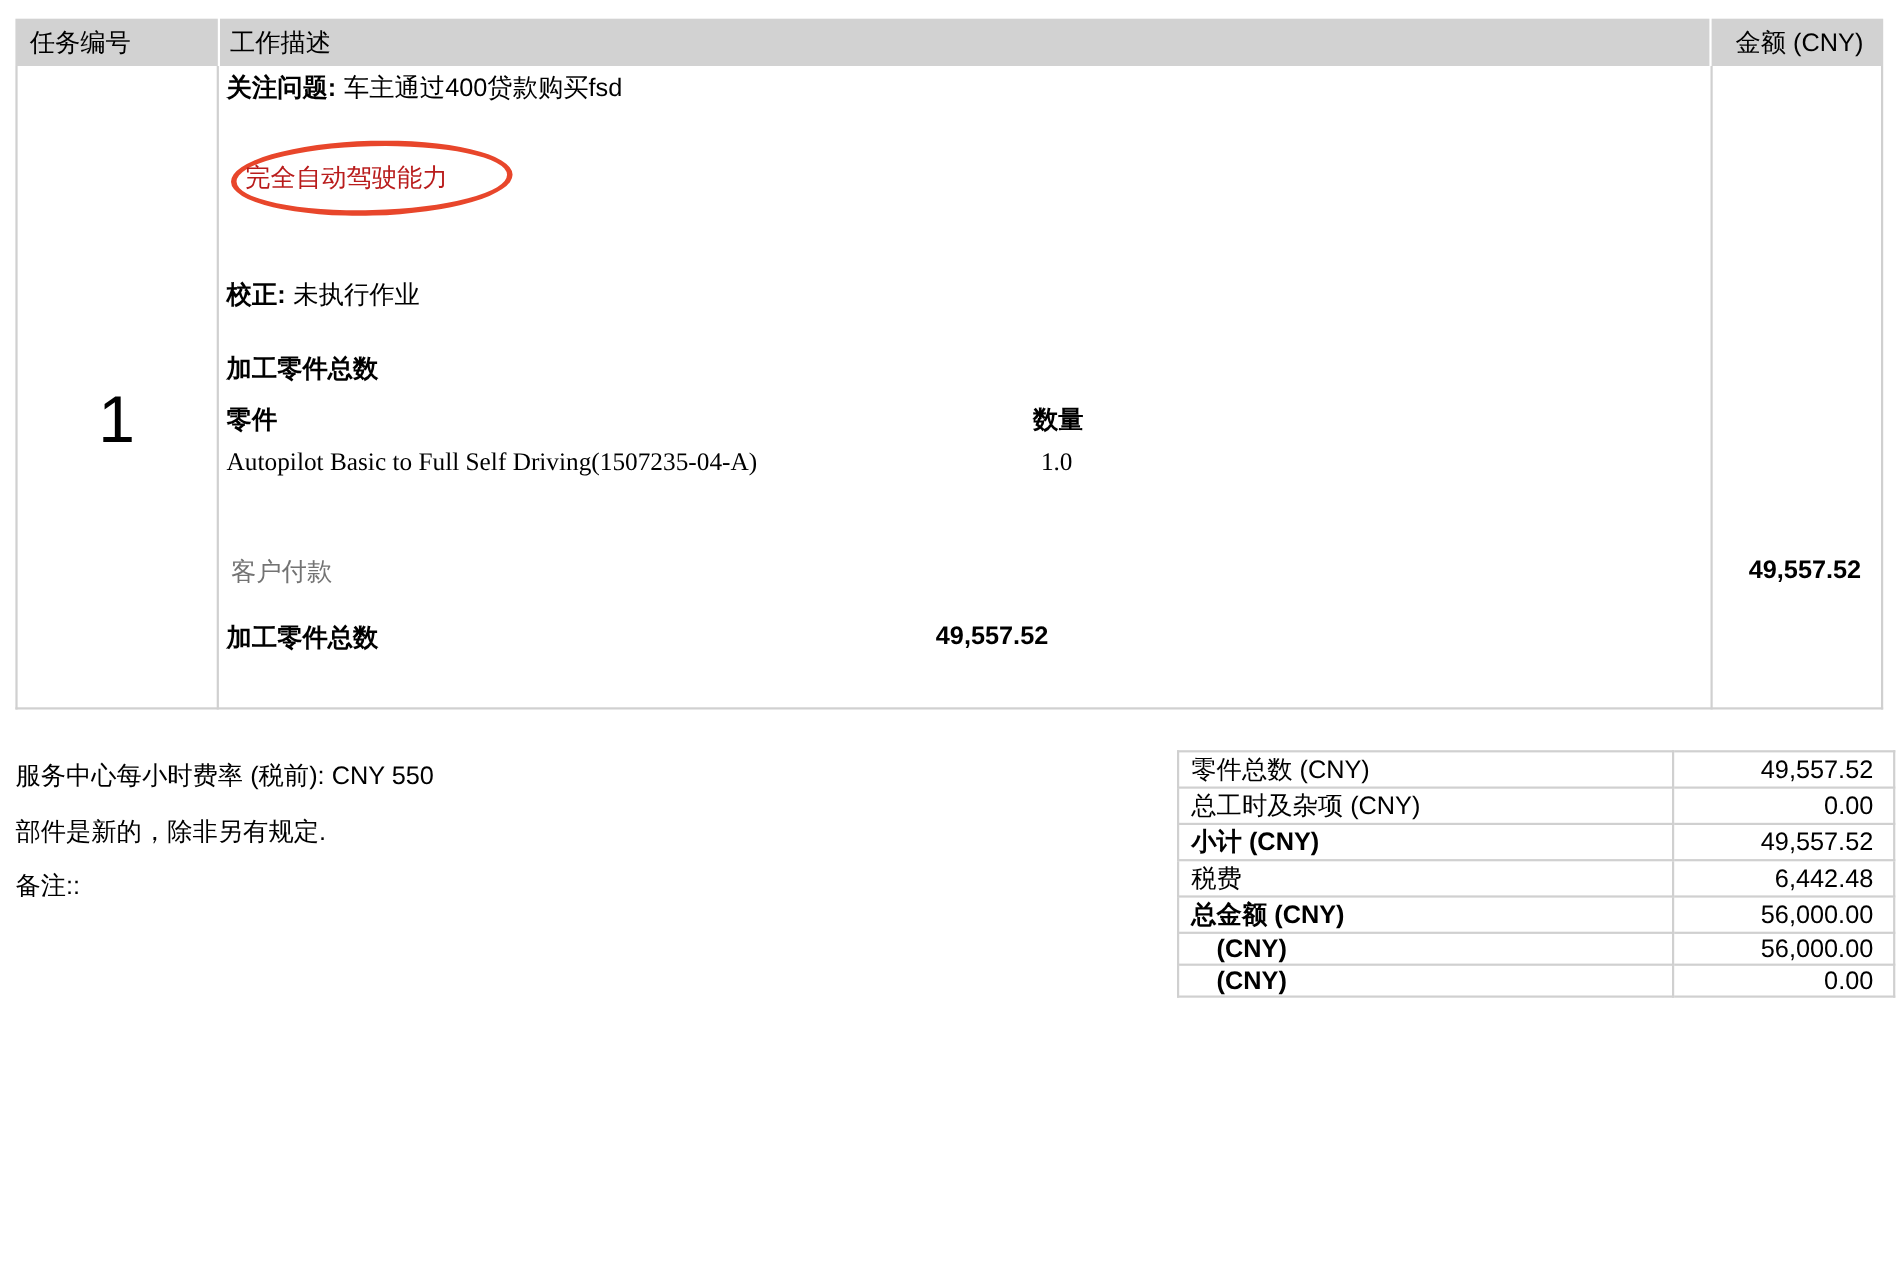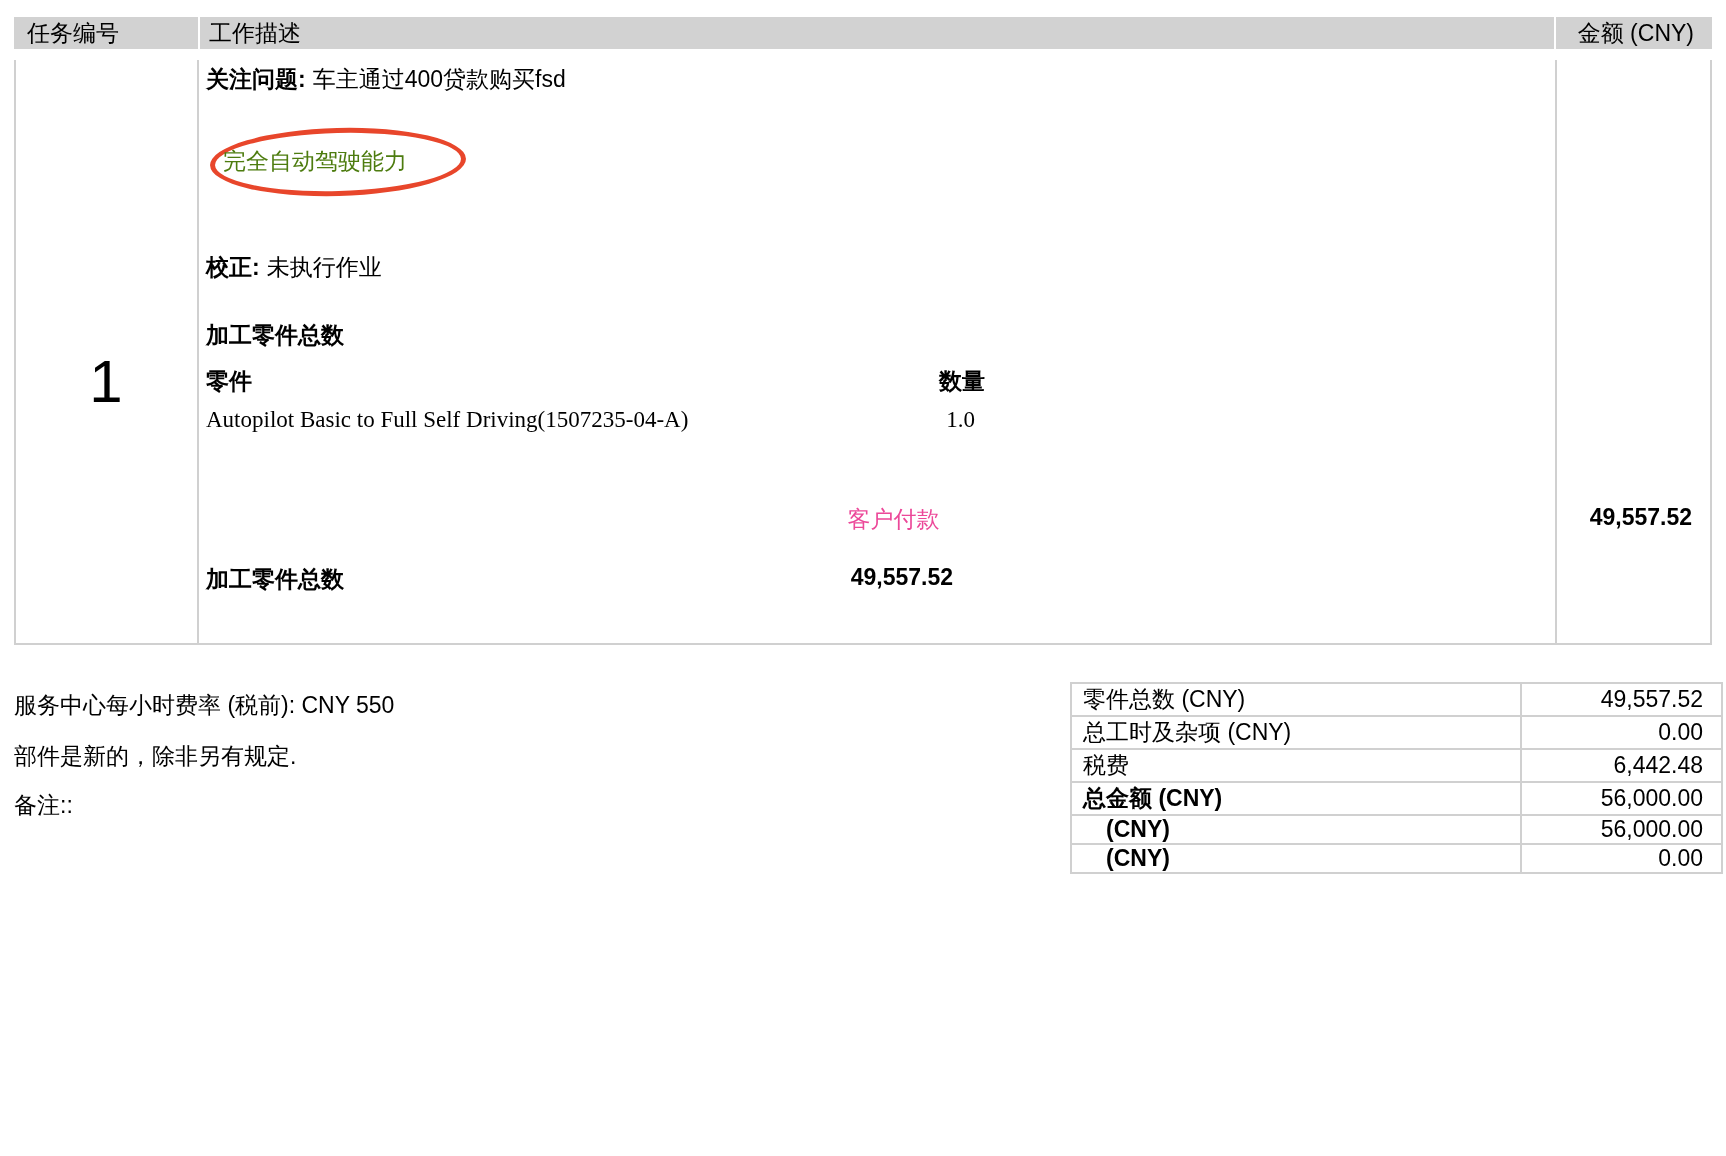--- a/index.html
+++ b/index.html
@@ -6,47 +6,47 @@
   body{
     position:relative;
     width:1726px;height:1156px;
     font-family:"Liberation Sans","DejaVu Sans",sans-serif;
     font-size:23px;color:#000;overflow:hidden;
   }
   .abs{position:absolute;}
   .b{font-weight:bold;}
 
   
-  .header-bar{left:14px;top:17px;width:1698px;height:32px;display:flex;}
+  .header-bar{left:14px;top:17px;width:1698px;height:43px;display:flex;}
   .hcell{background:#d2d2d2;display:flex;align-items:center;box-sizing:border-box;}
   .hcell-task{width:184px;padding-left:13px;}
   .hcell-desc{flex:1;padding-left:9px;margin-left:2px;}
   .hcell-amt{width:156px;justify-content:flex-end;padding-right:18px;margin-left:2px;}
 
   
   .body-frame{left:14px;top:60px;width:1698px;height:585px;
     border-left:2px solid #d0d0d0;border-right:2px solid #d0d0d0;border-bottom:2px solid #d0d0d0;
     box-sizing:border-box;}
   .vdivider{top:60px;width:2px;height:585px;background:#d0d0d0;}
 
   .task-number{left:14px;top:352px;width:184px;text-align:center;font-size:60px;line-height:1;}
 
   .desc-line{left:206px;white-space:nowrap;}
   .label-gap{margin-left:7px;}
 
   .fsd-circle{left:210px;top:128px;width:246px;height:58px;
     border:5px solid #e8462b;border-radius:50%;transform:rotate(-1.5deg);}
-  .circled-text{left:223px;top:146px;color:#4d7c0f;white-space:nowrap;}
+  .circled-text{left:223px;top:146px;color:#b91c1c;white-space:nowrap;}
 
   .flex-row{display:flex;justify-content:space-between;white-space:nowrap;}
   .parts-header-row{left:206px;top:366px;width:779px;}
   .part-row{left:206px;top:407px;width:769px;font-family:Liberation Serif, serif;}
   .parts-total-row{left:206px;top:564px;width:747px;}
 
-  .customer-payment-label{left:224px;top:504px;width:1339px;text-align:center;color:#ec4899;}
+  .customer-payment-label{left:210px;top:504px;width:1339px;text-align:left;color:#737373;}
   .customer-payment-amount{left:1557px;top:504px;width:135px;text-align:right;}
 
   
   .note-1{left:14px;top:690px;}
   .note-2{left:14px;top:741px;}
   .note-3{left:14px;top:790px;}
 
   
   .summary-table{left:1070px;top:682px;width:653px;border-collapse:collapse;}
   .summary-table td{
@@ -117,20 +117,24 @@
   <tbody>
       <tr>
     <td class="sum-label">零件总数 (CNY)</td>
     <td class="sum-value">49,557.52</td>
   </tr>
   <tr>
     <td class="sum-label">总工时及杂项 (CNY)</td>
     <td class="sum-value">0.00</td>
   </tr>
   <tr>
+    <td class="sum-label b">小计 (CNY)</td>
+    <td class="sum-value">49,557.52</td>
+  </tr>
+  <tr>
     <td class="sum-label">税费</td>
     <td class="sum-value">6,442.48</td>
   </tr>
   <tr>
     <td class="sum-label b">总金额 (CNY)</td>
     <td class="sum-value">56,000.00</td>
   </tr>
   <tr>
     <td class="sum-label b indent">(CNY)</td>
     <td class="sum-value">56,000.00</td>

